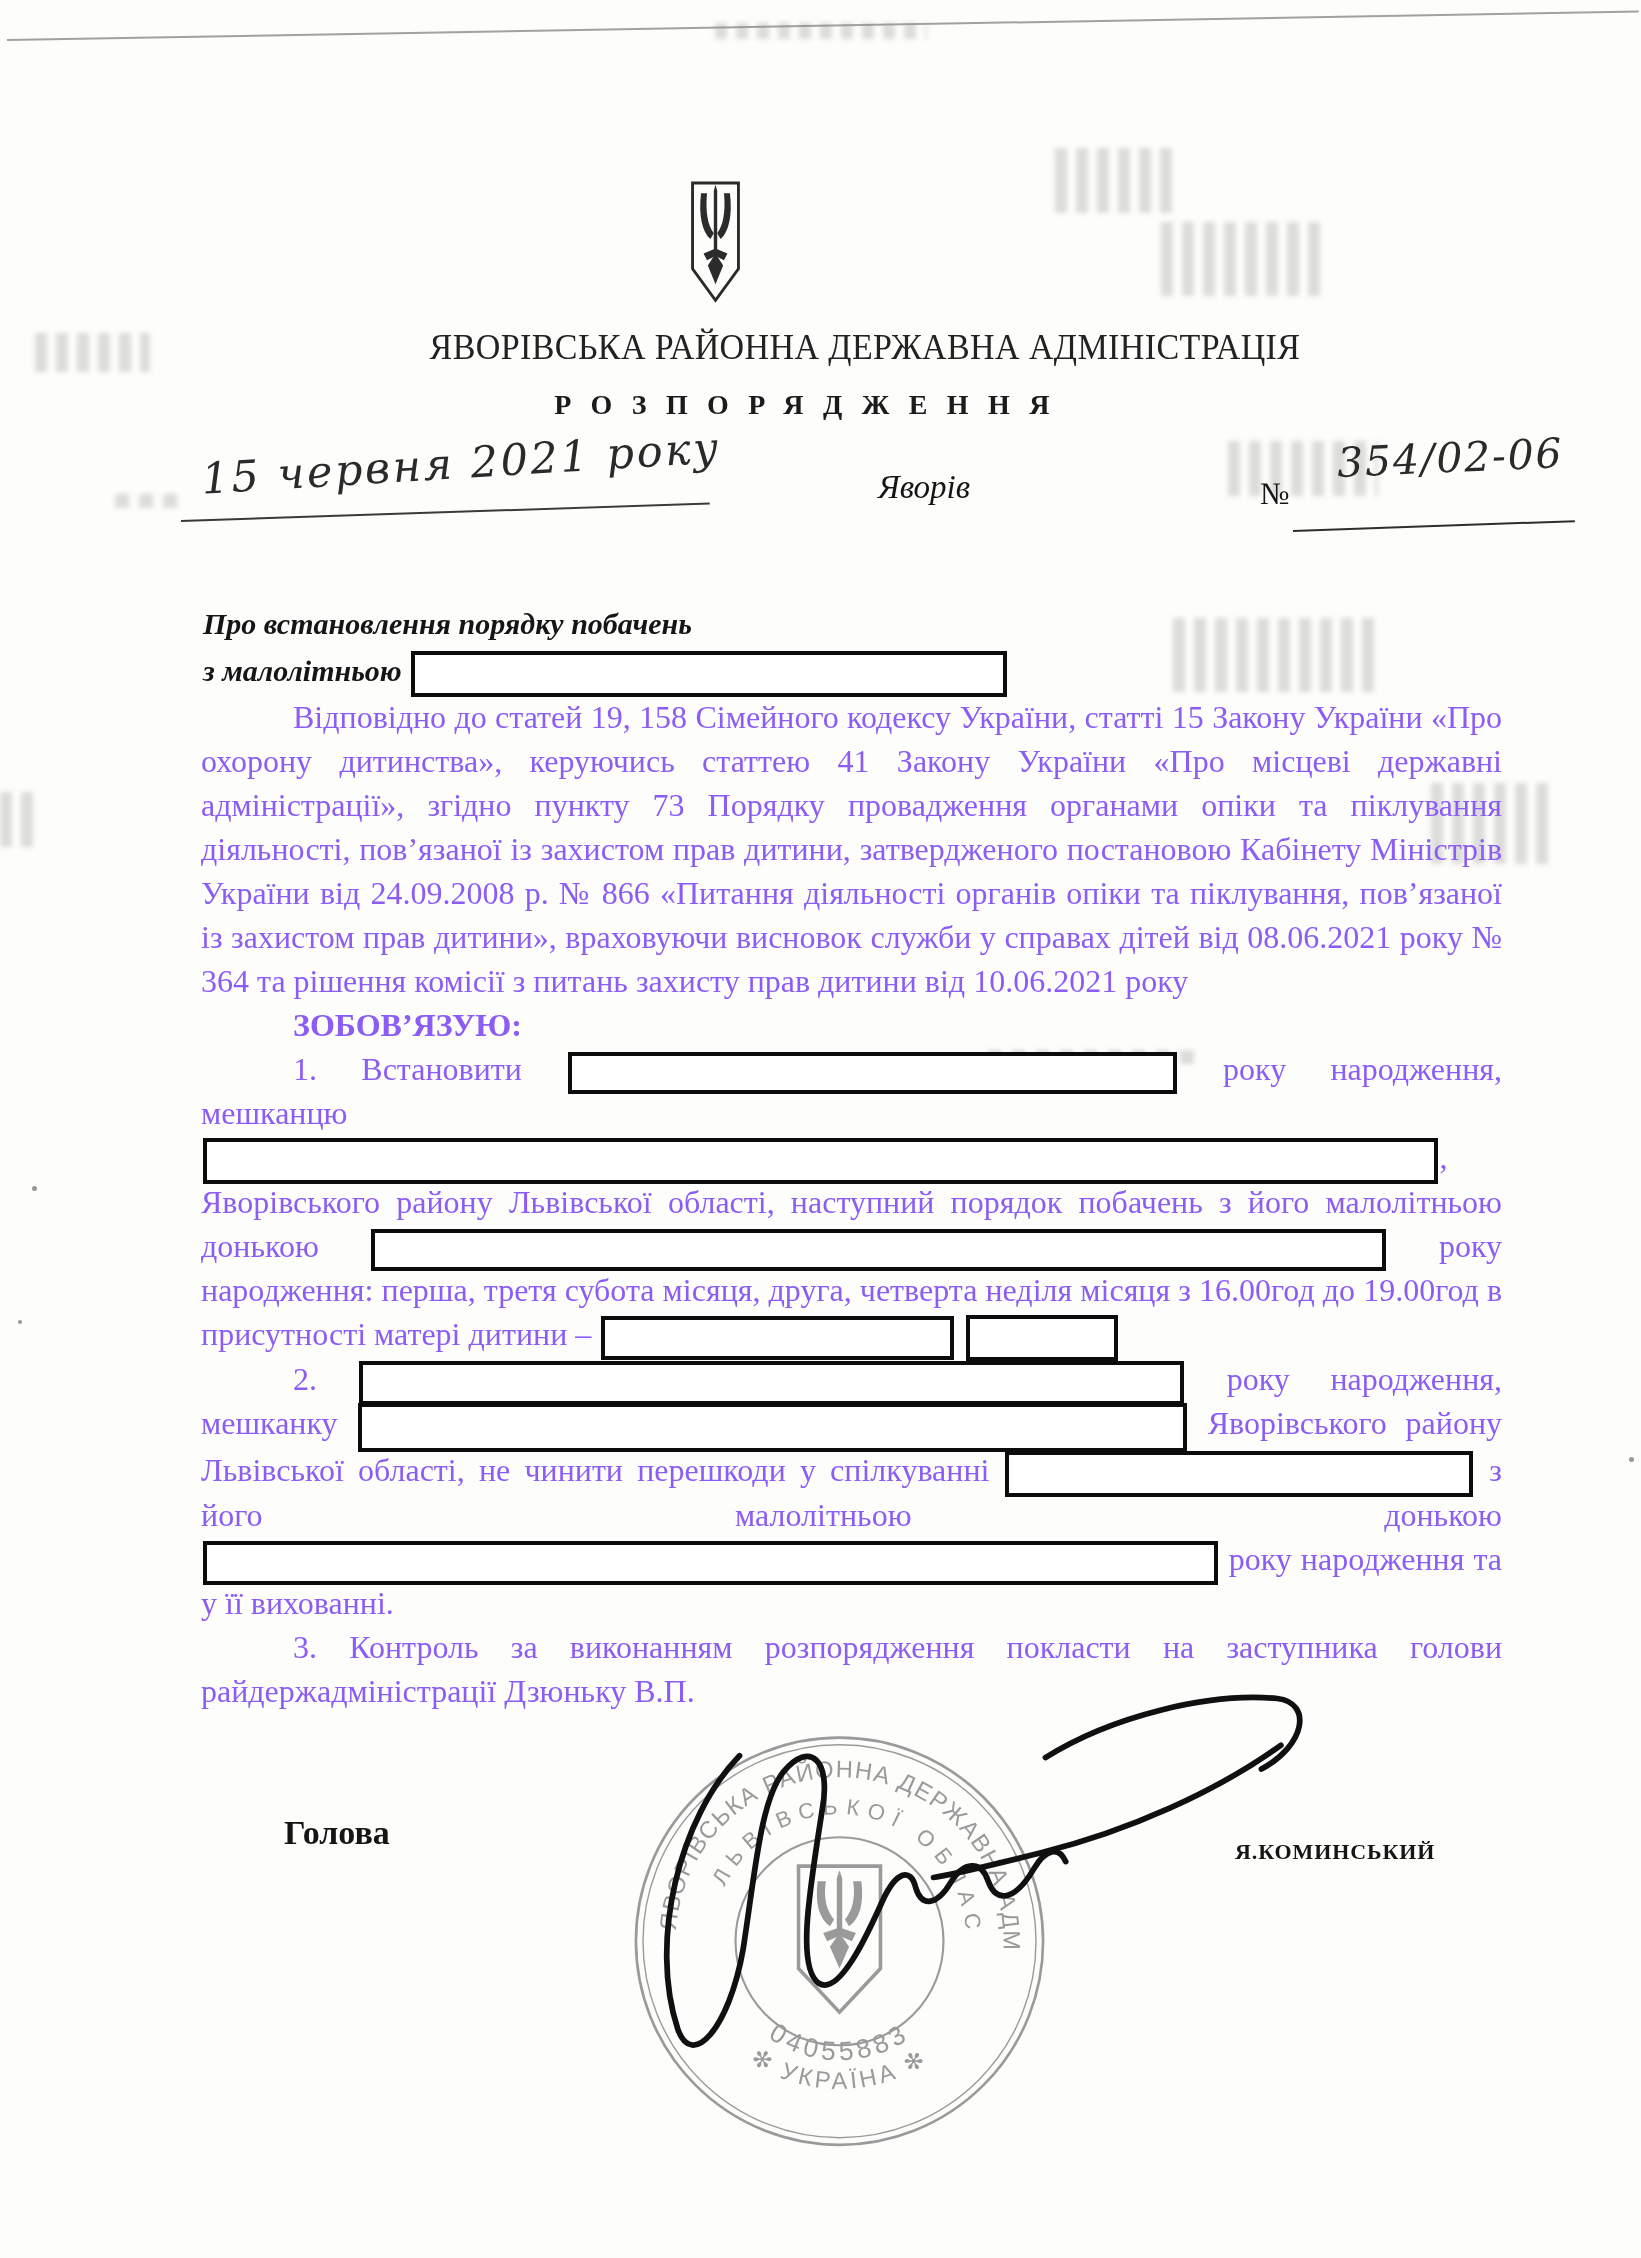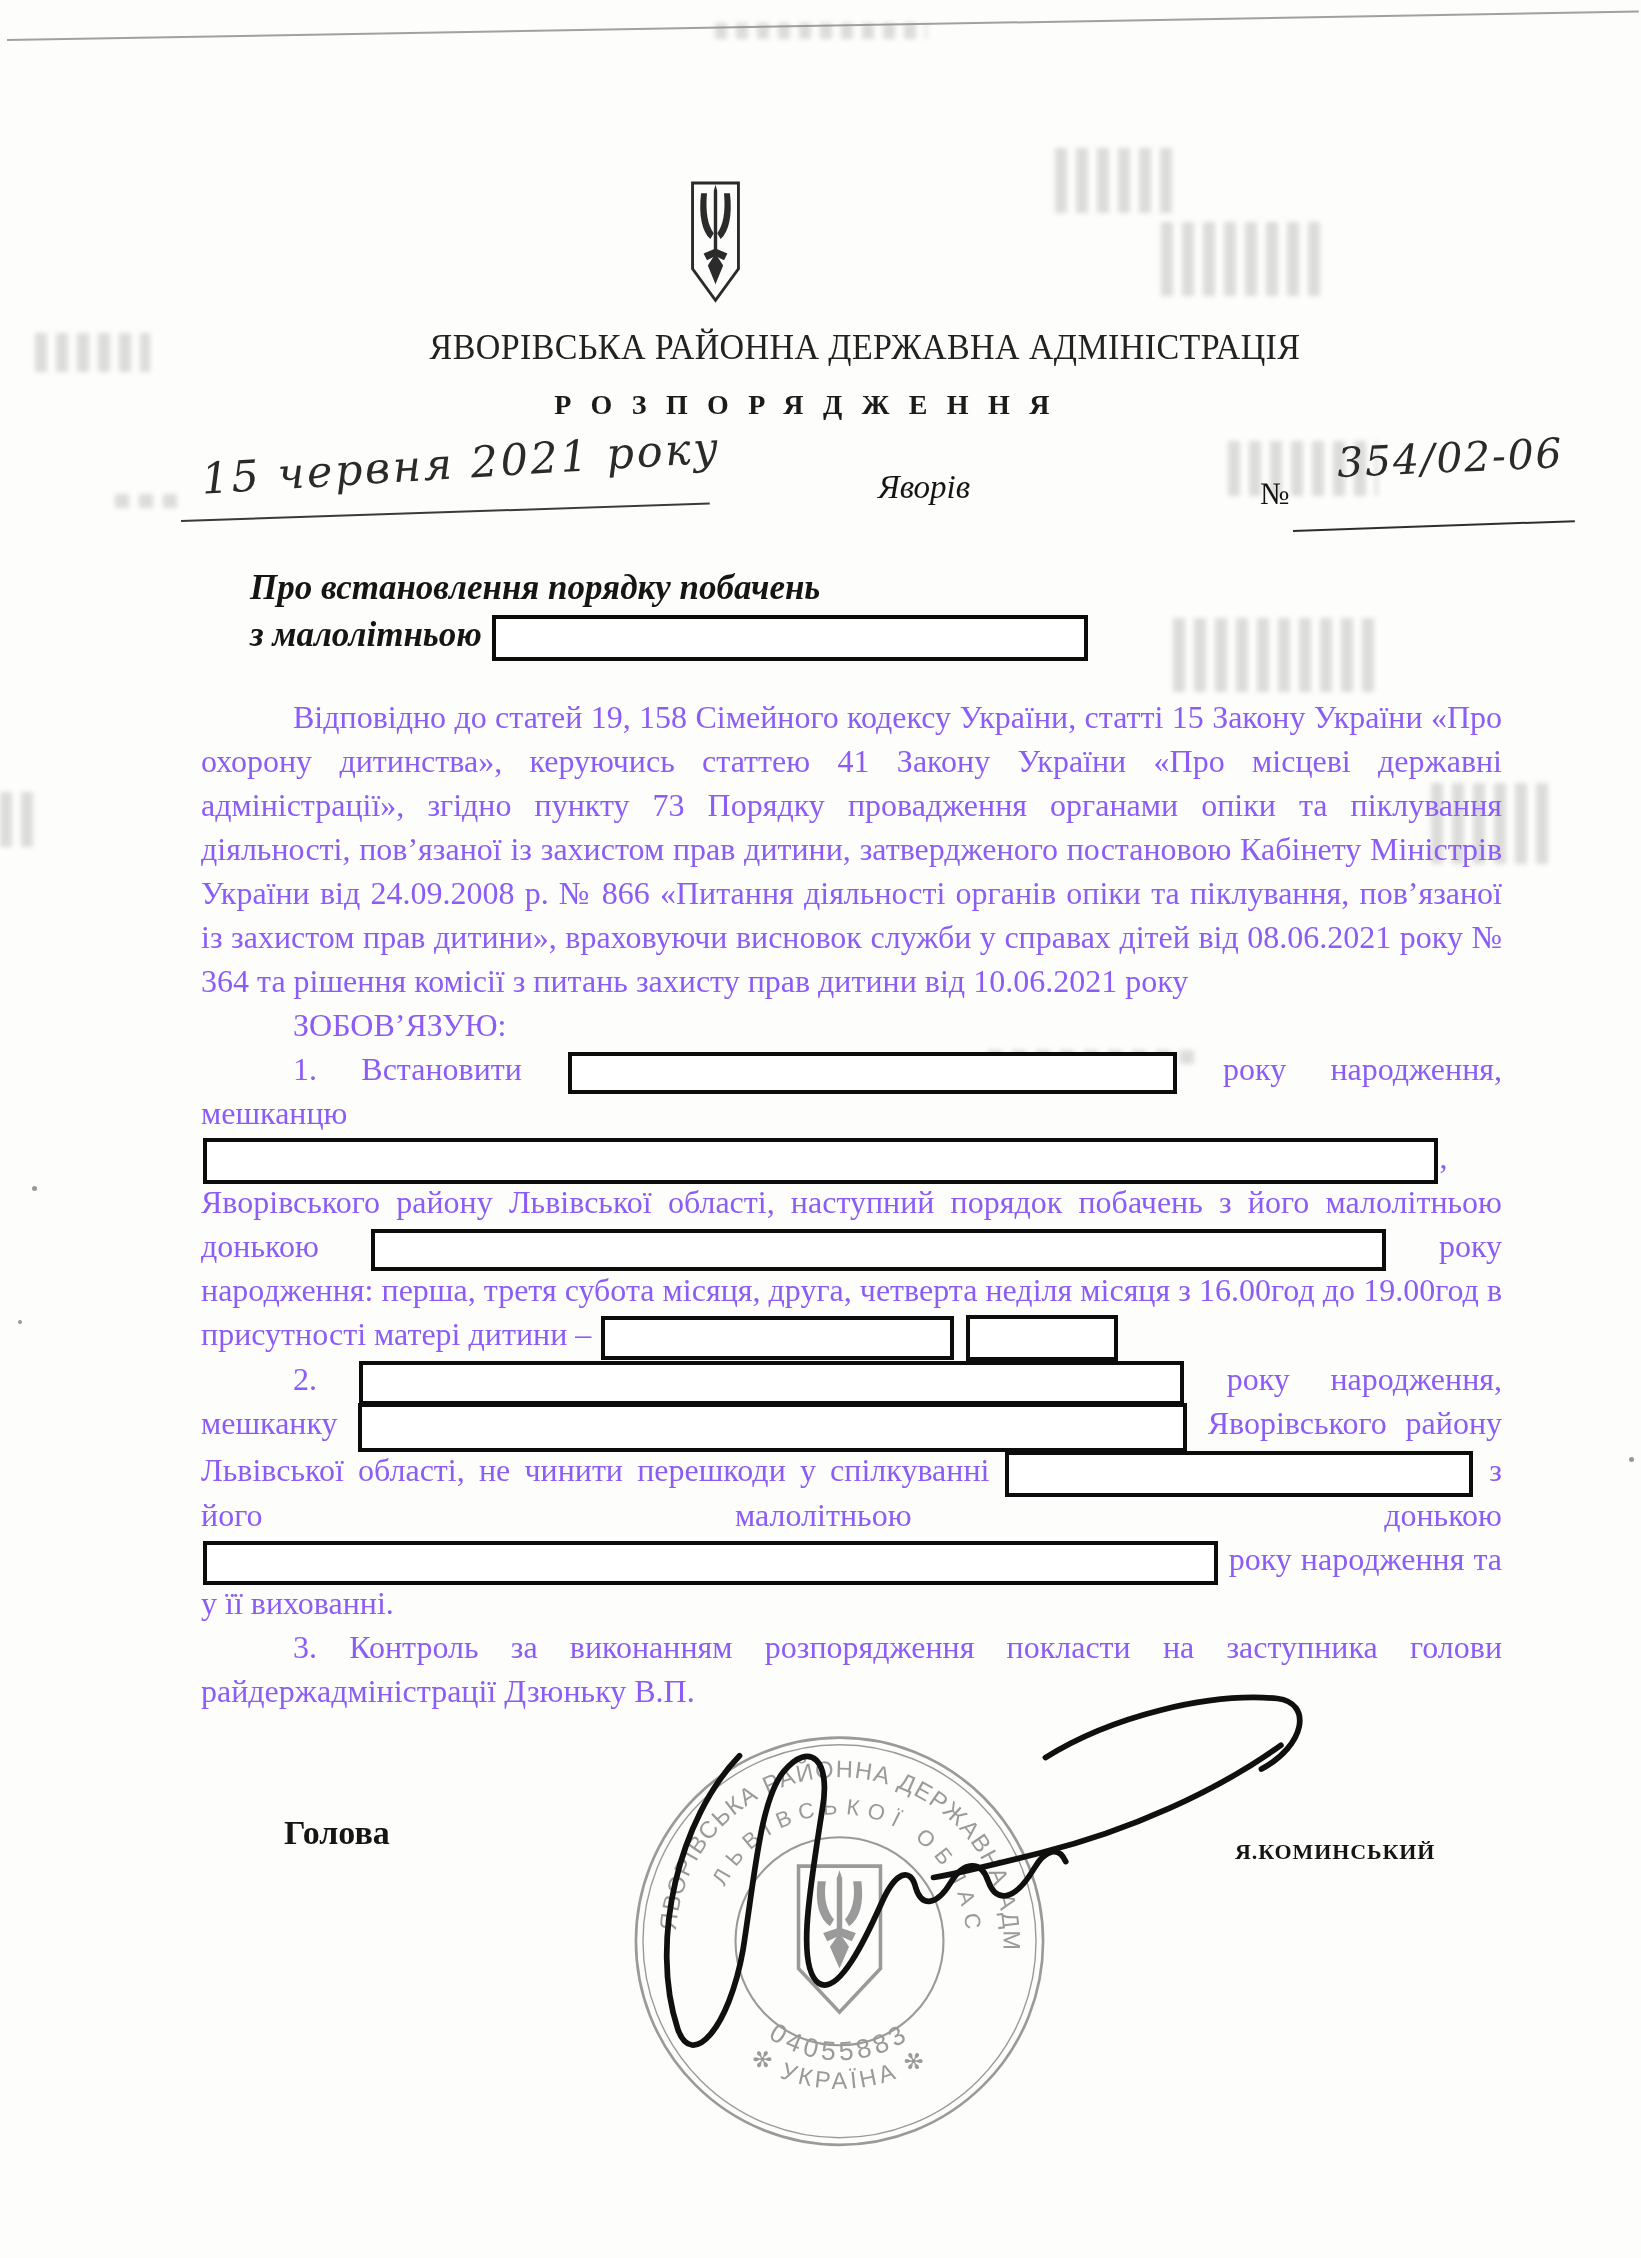--- a/index.html
+++ b/index.html
@@ -37,27 +37,27 @@
     transform:rotate(-3.5deg);white-space:nowrap;}
   .date-line{position:absolute;left:181px;top:520px;width:529px;height:1.8px;background:#3a3a3a;
     transform:rotate(-1.9deg);transform-origin:left center;}
   .place{position:absolute;left:878px;top:469px;font-size:33px;font-style:italic;}
   .no-label{position:absolute;left:1260px;top:476px;font-size:31px;}
   .no-script{position:absolute;left:1337px;top:434px;font-size:41px;letter-spacing:1.8px;
     transform:rotate(-2.5deg);white-space:nowrap;}
   .no-line{position:absolute;left:1293px;top:530px;width:282px;height:1.8px;background:#2e2e2e;
     transform:rotate(-2deg);transform-origin:left center;}
   
-  .subject{position:absolute;left:203px;top:564px;font-size:35px;font-weight:bold;font-style:italic;
-    line-height:47px;width:1147px;margin-left:47px;}
+  .subject{position:absolute;left:203px;top:600px;font-size:30px;font-weight:bold;font-style:italic;
+    line-height:47px;width:1147px;}
   
   .body-text{position:absolute;left:201px;top:695px;width:1301px;
     font-size:32px;line-height:44px;text-align:justify;color:#8b5cf6;}
   .body-text p{margin:0;text-indent:92px;}
-  .obligate{font-weight:normal;}
+  .obligate{font-weight:bold;}
   .redact{
     display:inline-block;background:#fff;border:4.4px solid #0c0c0c;box-sizing:border-box;
     vertical-align:middle;margin:-3.5px 1.8px;
   }
   
   .signer-role{position:absolute;left:284px;top:1814px;font-size:34px;font-weight:bold;}
   .signer-name{position:absolute;left:1235px;top:1805px;font-size:22px;font-weight:bold;letter-spacing:0.9px;margin-top:34px;}
   .stamp{position:absolute;left:628px;top:1727px;width:423px;height:432px;opacity:.88;}
   .ink{position:absolute;left:600px;top:1650px;width:741px;height:529px;}
 </style>

